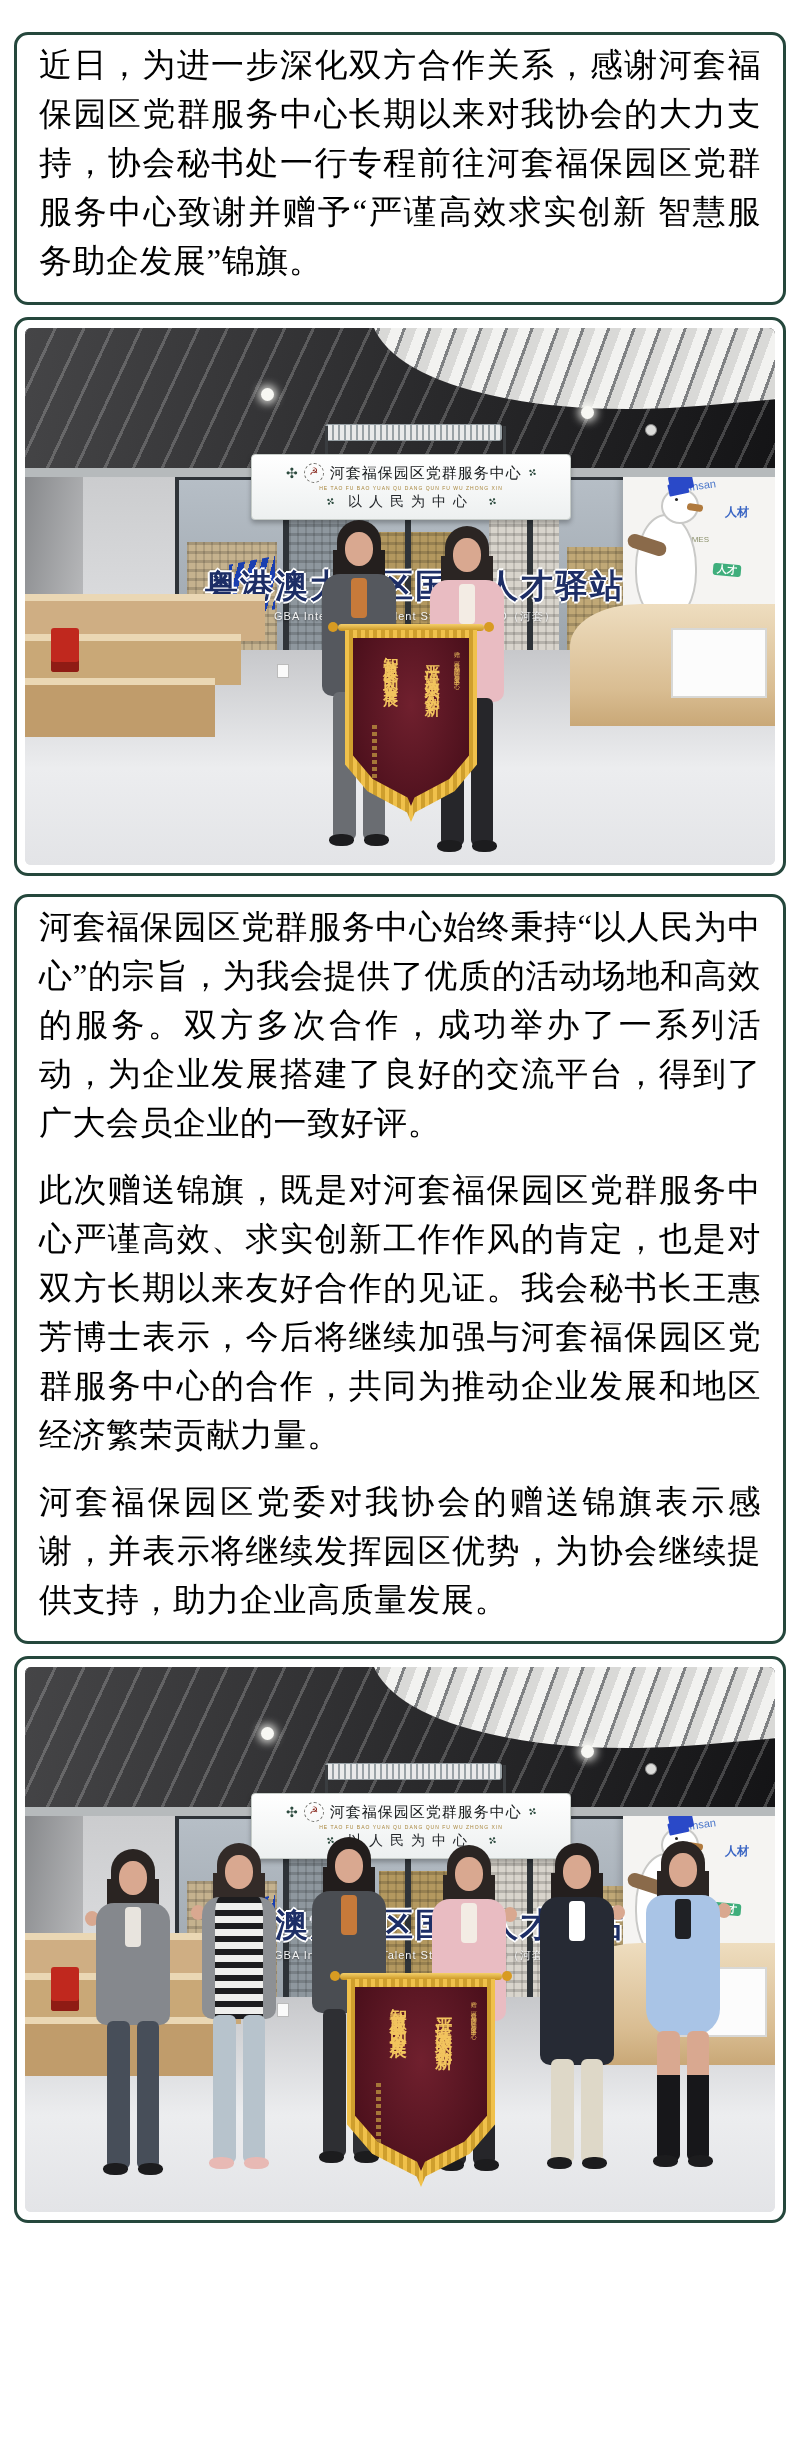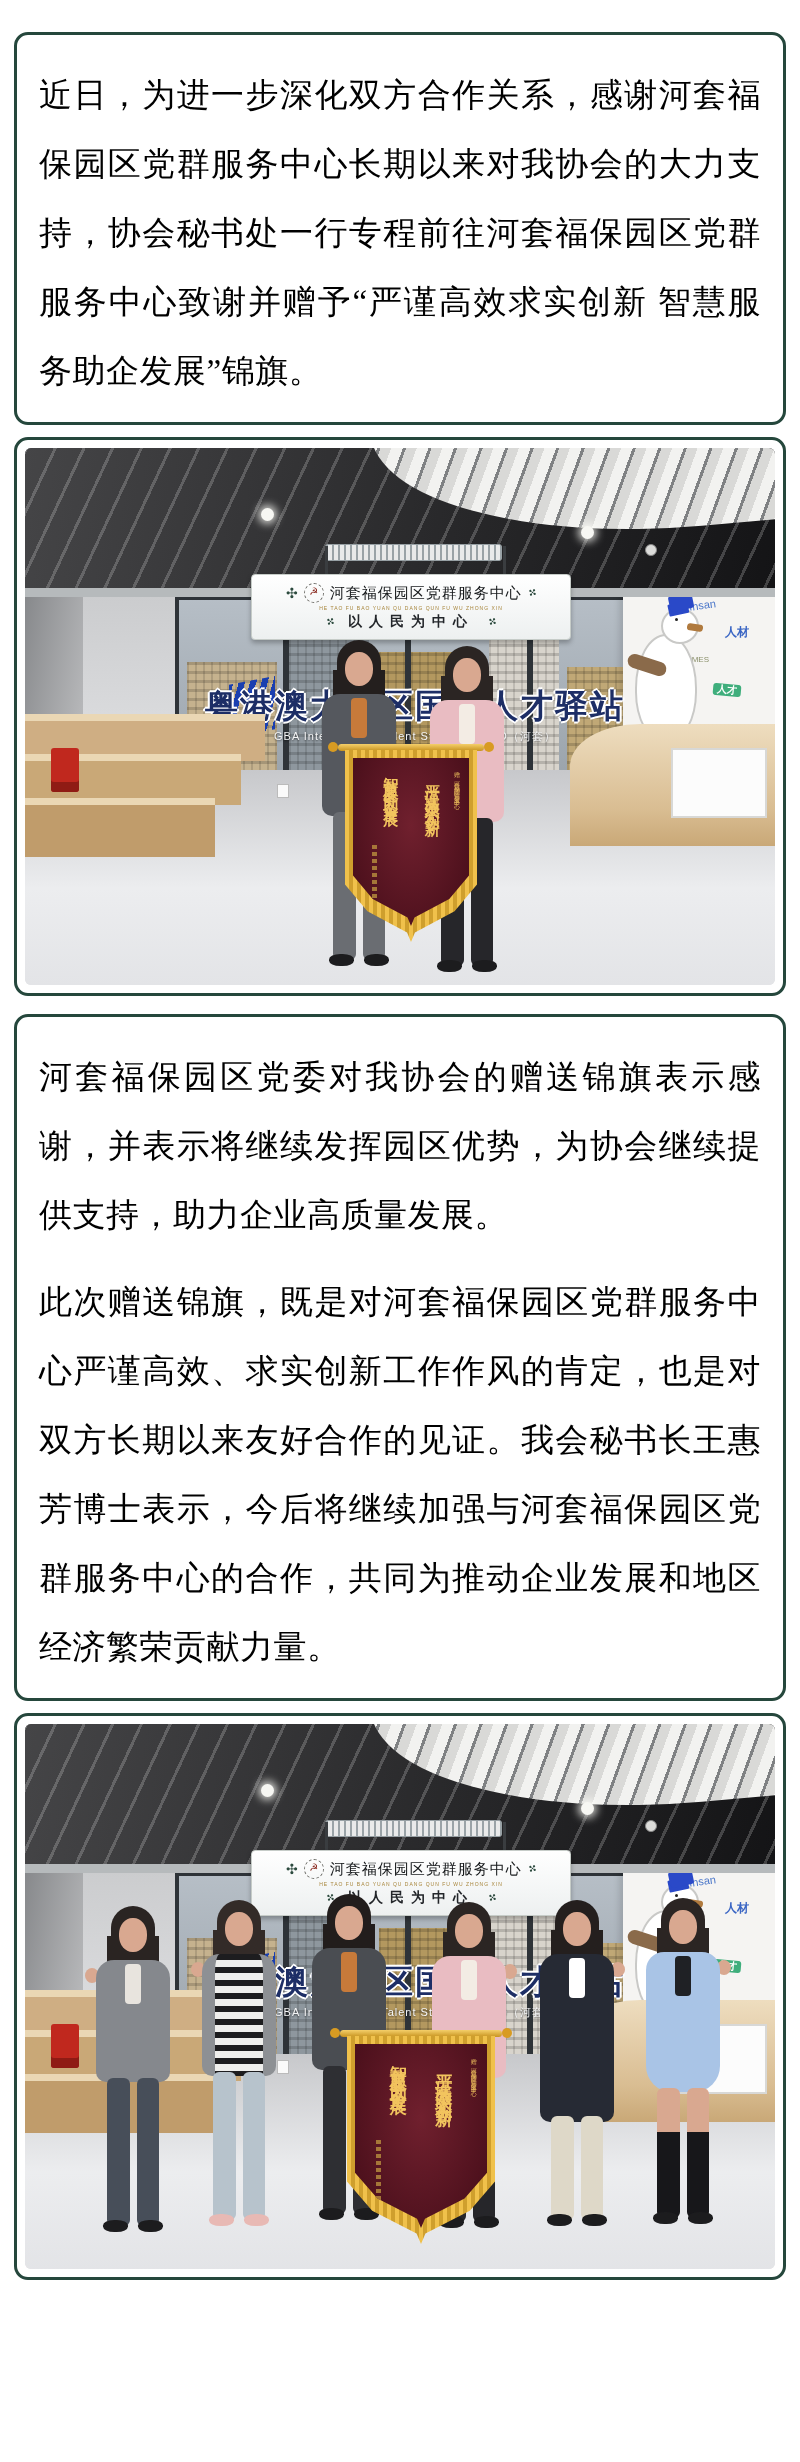--- a/index.html
+++ b/index.html
@@ -8,21 +8,21 @@
     --gold:#e9b842;
     --gold-dk:#c8931f;
     --maroon:#5d1522;
     --skin:#d9a890;
   }
   html,body{margin:0;padding:0;background:#ffffff;}
   .page{width:800px;box-sizing:border-box;padding:32px 14px 28px;background:#fff;
         font-family:"Liberation Serif","DejaVu Serif",serif;}
   
   .card{border:3px solid var(--green);border-radius:14px;background:#fff;box-sizing:border-box;}
-  .text-card{padding:26px 22px 16px;font-size:33px;line-height:69px;color:var(--ink);
+  .text-card{padding:6px 22px 16px;font-size:33px;line-height:49px;color:var(--ink);
              text-align:justify;letter-spacing:0.5px;}
   .text-card p{margin:0 0 18px;}
   .text-card p:last-child{margin-bottom:0;}
   .photo-card{margin-top:12px;padding:8px;}
   .gap{margin-top:18px;}
 
   
   .scene{position:relative;border-radius:6px;overflow:hidden;background:#e2e3e5;
          font-family:"Liberation Sans","DejaVu Sans",sans-serif;}
   .scene.s1{height:537px;}
@@ -75,21 +75,21 @@
         align-items:center;justify-content:center;gap:2px;}
   .sign-row{display:flex;align-items:center;gap:6px;}
   .pinwheel{color:#2c4a3e;font-size:14px;line-height:1;display:inline-block;}
   .pinwheel.small{font-size:10px;transform:rotate(35deg);}
   .emblem{width:18px;height:18px;border:1.5px dashed #6b6b66;border-radius:50%;color:#8a2a20;
         font-size:10px;line-height:16px;text-align:center;}
   .sign-title{font-size:15px;font-weight:400;color:#15181a;letter-spacing:1px;}
   .sign-pinyin{font-size:5px;color:#a8863c;letter-spacing:1px;}
   .sign-slogan-row{display:flex;align-items:center;gap:14px;}
   .sign-slogan{font-family:"Liberation Serif","DejaVu Serif",serif;font-size:14px;color:#23262a;
-        letter-spacing:7px;font-weight:700;}
+        letter-spacing:7px;font-weight:400;}
 
   .blue-logo{position:absolute;left:204px;top:228px;width:46px;height:62px;
         background:repeating-linear-gradient(105deg,#1a3fb0 0 6px,rgba(255,255,255,0) 6px 11px);
         clip-path:polygon(0 14%,100% 0,100% 86%,0 100%);}
   .wall-title{position:absolute;left:160px;top:236px;width:460px;text-align:center;
         font-size:33px;font-weight:700;color:#1d2e66;letter-spacing:2px;white-space:nowrap;
         text-shadow:-2px 0 #fff,2px 0 #fff,0 -2px #fff,0 2px #fff,1px 1px #fff,-1px -1px #fff;}
   .wall-sub{position:absolute;left:180px;top:281px;width:420px;text-align:center;font-size:11px;
         color:#f4f5f6;letter-spacing:1px;text-shadow:0 1px 2px rgba(0,0,0,.55);white-space:nowrap;}
 
@@ -290,22 +290,23 @@
           <span class="vtext pn-main r">严谨高效求实创新</span>
           <span class="vtext pn-main l">智慧服务助企发展</span>
           <span class="pn-giver"></span>
           <span class="vtext pn-small pn-date">二〇二四年十二月</span>
         </div>
       </div>
     </div>
   </div>
 
   <div class="card text-card gap">
+    <p>河套福保园区党群服务中心始终秉持“以人民为中心”的宗旨，为我会提供了优质的活动场地和高效的服务。双方多次合作，成功举办了一系列活动，为企业发展搭建了良好的交流平台，得到了广大会员企业的一致好评。</p>
+    <p>此次赠送锦旗，既是对河套福保园区党群服务中心严谨高效、求实创新工作作风的肯定，也是对双方长期以来友好合作的见证。我会秘书长王惠芳博士表示，今后将继续加强与河套福保园区党群服务中心的合作，共同为推动企业发展和地区经济繁荣贡献力量。</p>
     <p>河套福保园区党委对我协会的赠送锦旗表示感谢，并表示将继续发挥园区优势，为协会继续提供支持，助力企业高质量发展。</p>
-    <p>此次赠送锦旗，既是对河套福保园区党群服务中心严谨高效、求实创新工作作风的肯定，也是对双方长期以来友好合作的见证。我会秘书长王惠芳博士表示，今后将继续加强与河套福保园区党群服务中心的合作，共同为推动企业发展和地区经济繁荣贡献力量。</p>
   </div>
 
   <div class="card photo-card">
     <div class="scene s2">
 
       <div class="wall"></div>
       <div class="left-col"></div>
 
       <div class="windows">
         <div class="bld" style="left:8px;width:90px;height:120px;background-color:#c5b28e;"></div>

